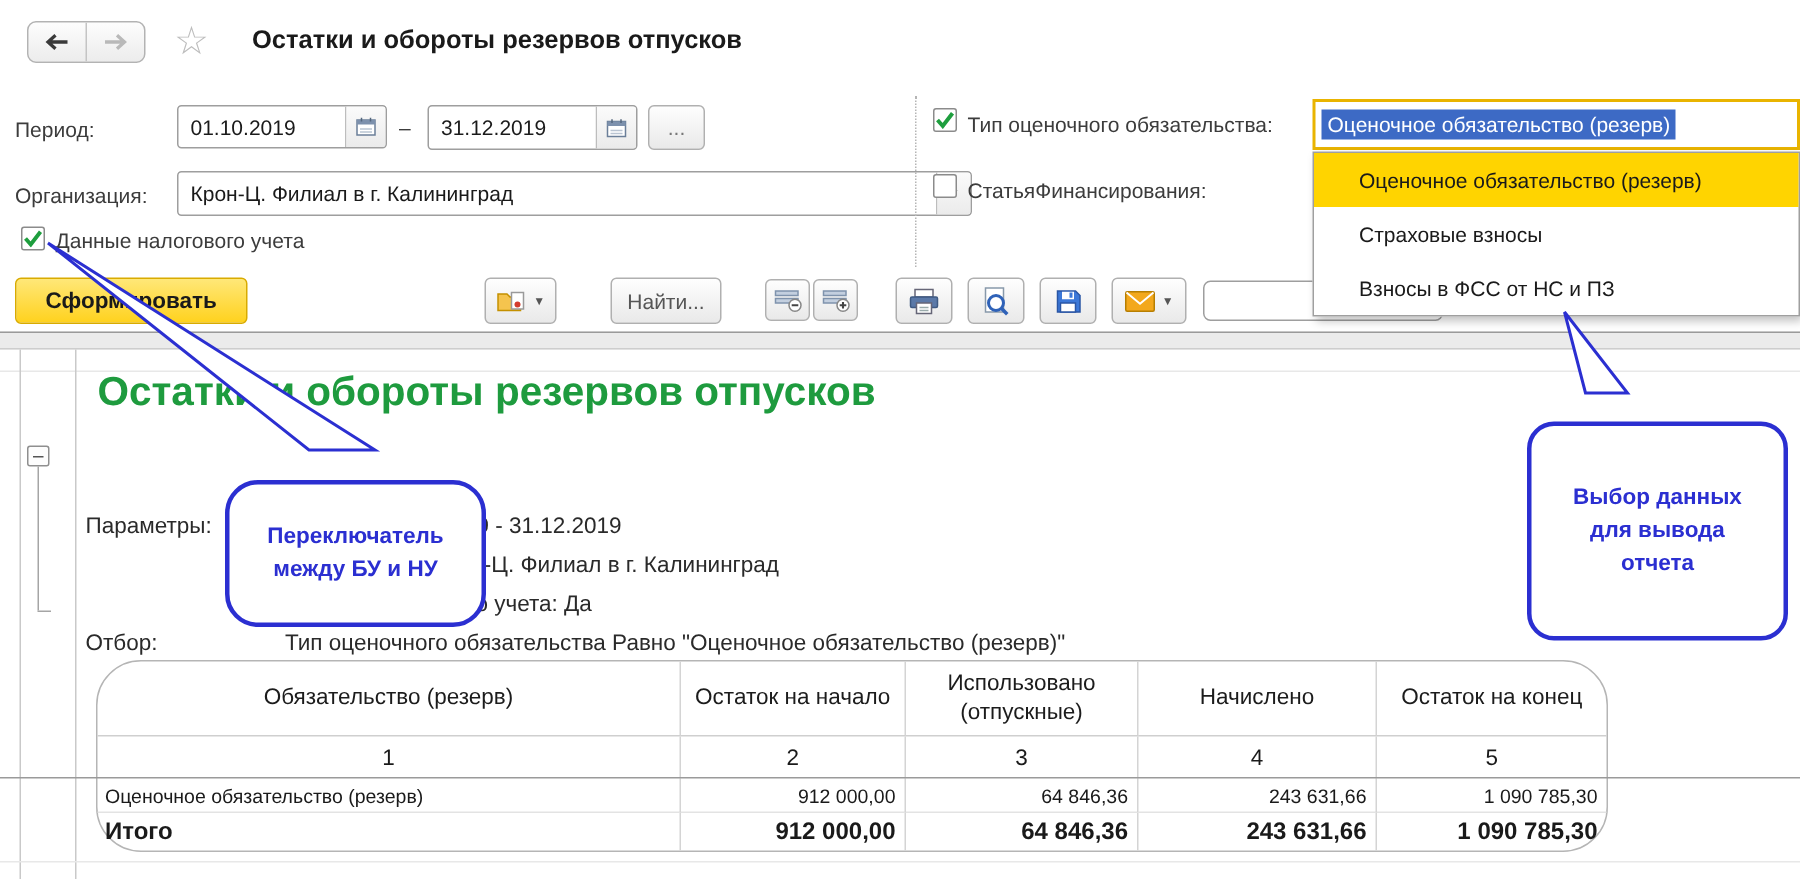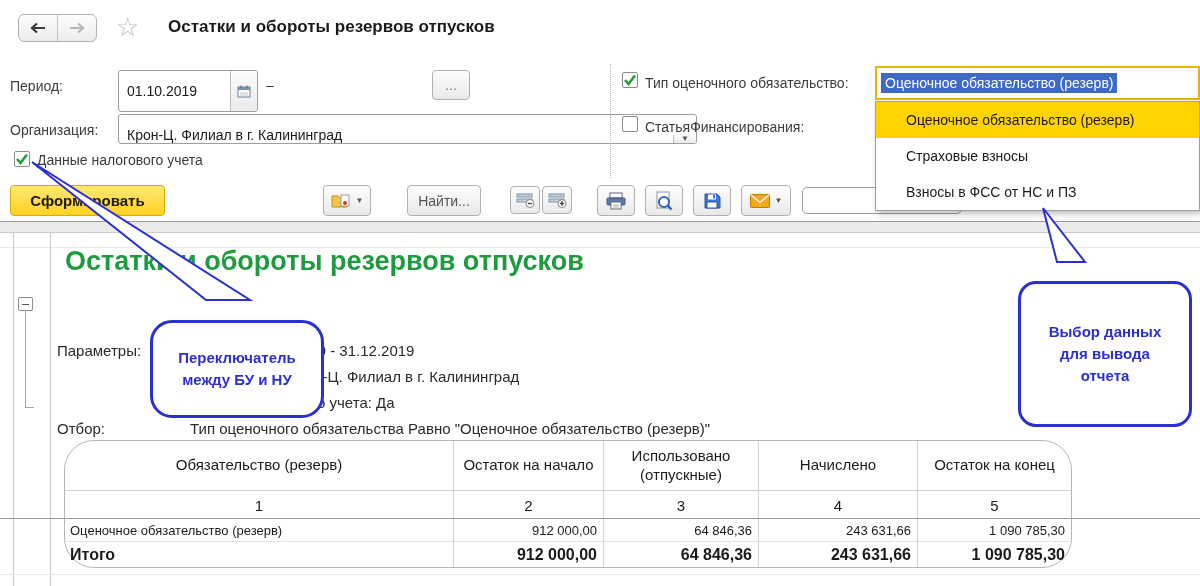--- a/index.html
+++ b/index.html
@@ -66,62 +66,75 @@
       <svg width="18" height="12" viewBox="0 0 18 12">
         <path d="M2 6 H15 M10 1.5 L15 6 L10 10.5" stroke="#b9b9b9" stroke-width="2.2" fill="none"></path>
       </svg>
     </div>
   </div>
   <div class="abs star" style="left:116px;top:14px;">☆</div>
   <div class="abs" style="left:168px;top:17px;font-size:17px;font-weight:bold;color:#1a1a1a;">Остатки и обороты резервов отпусков</div>
 
   <div class="abs lbl" style="left:10px;top:78px;">Период:</div>
 
-  <div class="abs input" style="left:118px;top:70px;width:140px;height:42px;">
+  <div class="abs input" style="left:118px;top:70px;width:140px;height:29px;">
     <input value="01.10.2019" style="">
     <div class="side-btn">
       <svg width="14" height="13" viewBox="0 0 14 13">
         <rect x="1" y="2" width="12" height="10" fill="#fff" stroke="#6b7f99"></rect>
         <rect x="1" y="2" width="12" height="3" fill="#7d91ad"></rect>
         <line x1="4" y1="0.5" x2="4" y2="3" stroke="#55677e"></line>
           <line x1="10" y1="0.5" x2="10" y2="3" stroke="#55677e"></line>
         <line x1="3" y1="8" x2="11" y2="8" stroke="#b9c4d2"></line>
           <line x1="3" y1="10" x2="11" y2="10" stroke="#b9c4d2"></line>
       </svg>
     </div>
   </div>
 
   <div class="abs lbl" style="left:266px;top:77px;">–</div>
 
+  <div class="abs input" style="left:285px;top:70px;width:140px;height:30px;">
+    <input value="31.12.2019" style="">
+    <div class="side-btn">
+      <svg width="14" height="13" viewBox="0 0 14 13">
+        <rect x="1" y="2" width="12" height="10" fill="#fff" stroke="#6b7f99"></rect>
+        <rect x="1" y="2" width="12" height="3" fill="#7d91ad"></rect>
+        <line x1="4" y1="0.5" x2="4" y2="3" stroke="#55677e"></line>
+          <line x1="10" y1="0.5" x2="10" y2="3" stroke="#55677e"></line>
+        <line x1="3" y1="8" x2="11" y2="8" stroke="#b9c4d2"></line>
+          <line x1="3" y1="10" x2="11" y2="10" stroke="#b9c4d2"></line>
+      </svg>
+    </div>
+  </div>
 
   <div class="abs btn" style="left:432px;top:70px;width:38px;height:30px;color:#777;">...</div>
 
   <div class="abs lbl" style="left:10px;top:122px;">Организация:</div>
-  <div class="abs input" style="left:118px;top:114px;width:579px;height:30px;align-items:flex-end;">
+  <div class="abs input" style="left:118px;top:114px;width:530px;height:30px;">
     <input value="Крон-Ц. Филиал в г. Калининград" style="">
     <div class="side-btn" style="width:22px;">
       <span class="caret">▼</span>
     </div>
   </div>
 
   <div class="abs chk" style="left:14px;top:151px;">
     <svg width="14" height="12" viewBox="0 0 14 12">
       <polyline points="2,6 5.5,10 12,1.5" stroke="#1e9e3e" stroke-width="2.6" fill="none"></polyline>
     </svg>
   </div>
   <div class="abs lbl" style="left:37px;top:152px;">Данные налогового учета</div>
 
   <div class="abs dot-sep" style="left:610px;top:64px;height:114px;"></div>
 
   <div class="abs chk" style="left:622px;top:72px;">
     <svg width="14" height="12" viewBox="0 0 14 12">
       <polyline points="2,6 5.5,10 12,1.5" stroke="#1e9e3e" stroke-width="2.6" fill="none"></polyline>
     </svg>
   </div>
-  <div class="abs lbl" style="left:645px;top:75px;">Тип оценочного обязательство:</div>
+  <div class="abs lbl" style="left:645px;top:75px;">Тип оценочного обязательства:</div>
 
   <div class="abs sel-field" style="left:875px;top:66px;width:325px;height:34px;">
     <span class="sel-text">Оценочное обязательство (резерв)</span>
   </div>
 
   <div class="abs chk" style="left:622px;top:116px;"></div>
   <div class="abs lbl" style="left:645px;top:119px;">СтатьяФинансирования:</div>
 
   <div class="abs btn btn-yellow" style="left:10px;top:185px;width:155px;height:31px;">Сформировать</div>
 

